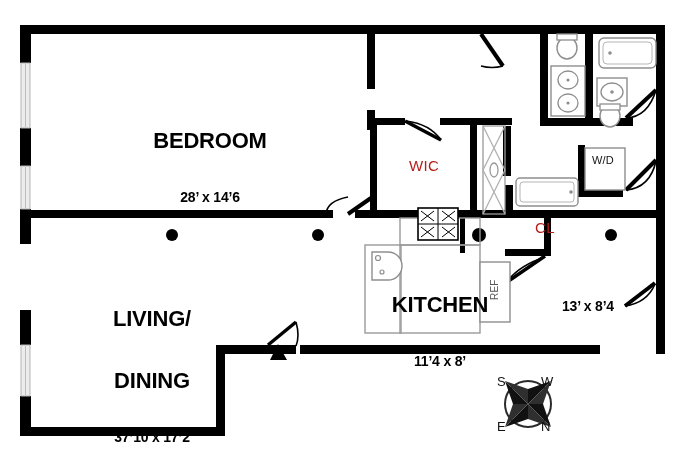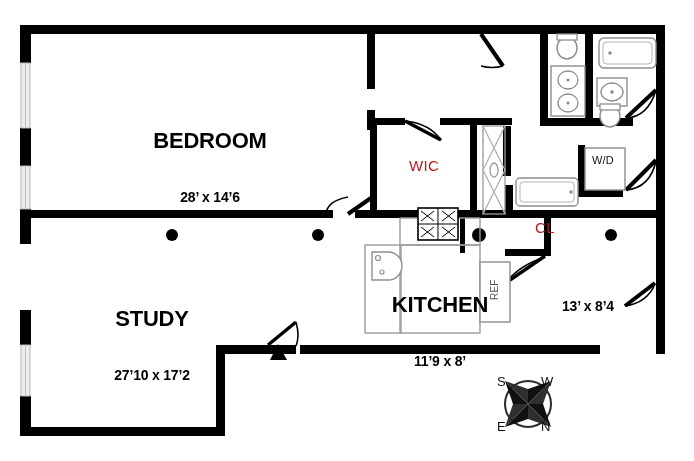--- a/index.html
+++ b/index.html
@@ -283,27 +283,28 @@
     </g>
 
   </svg>
 
   <div class="room-label" style="left:120px; top:92px; width:180px;">
     <span class="room-name">BEDROOM</span>
     <span class="room-dims">28’ x 14’6</span>
   </div>
 
   <div class="room-label" style="left:62px; top:270px; width:180px;">
-    <span class="room-name">STUDY</span>
-    <span class="room-dims">27’10 x 17’2</span>
+    <span class="room-name">LIVING/</span>
+    <span class="room-name">DINING</span>
+    <span class="room-dims">37’10 x 17’2</span>
   </div>
 
   <div class="room-label" style="left:390px; top:256px; width:100px;">
     <span class="room-name">KITCHEN</span>
-    <span class="room-dims">11’9 x 8’</span>
+    <span class="room-dims">11’4 x 8’</span>
   </div>
 
   <div class="room-label" style="left:528px; top:263px; width:120px;">
     <span class="room-dims">13’ x 8’4</span>
   </div>
 
   <div class="small-label" style="left:409px; top:157px;">WIC</div>
 
   <div class="small-label" style="left:535px; top:219px;">CL</div>
 

